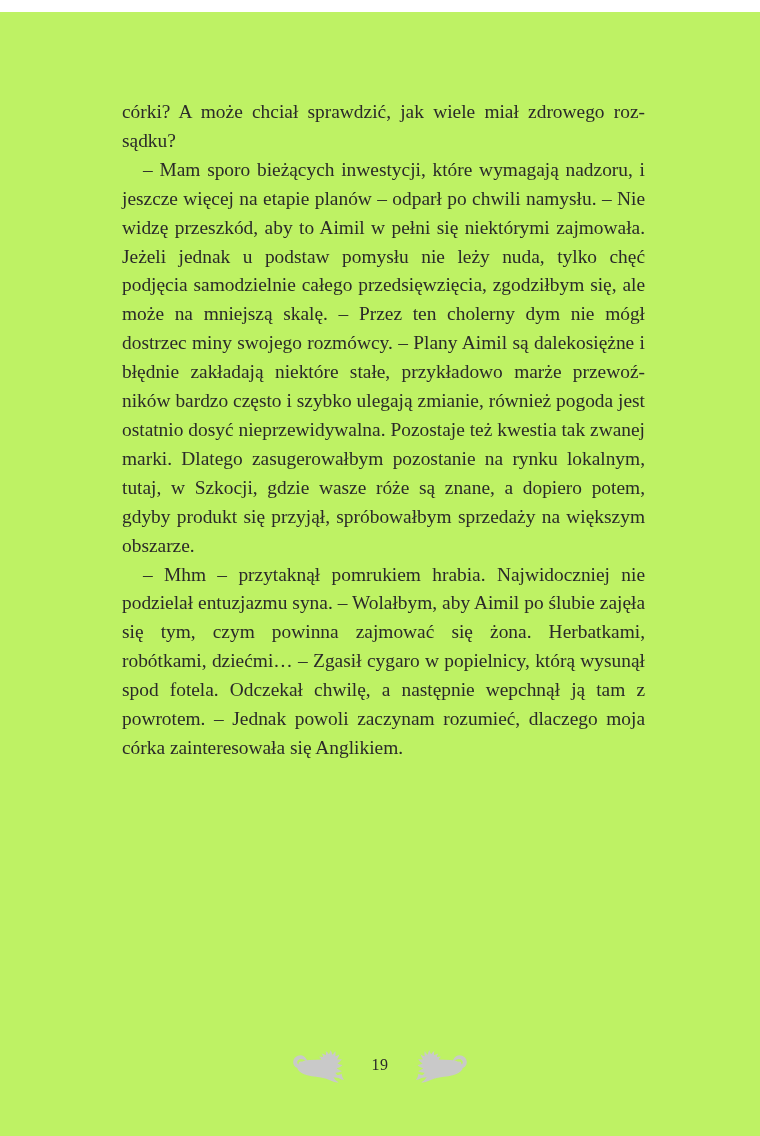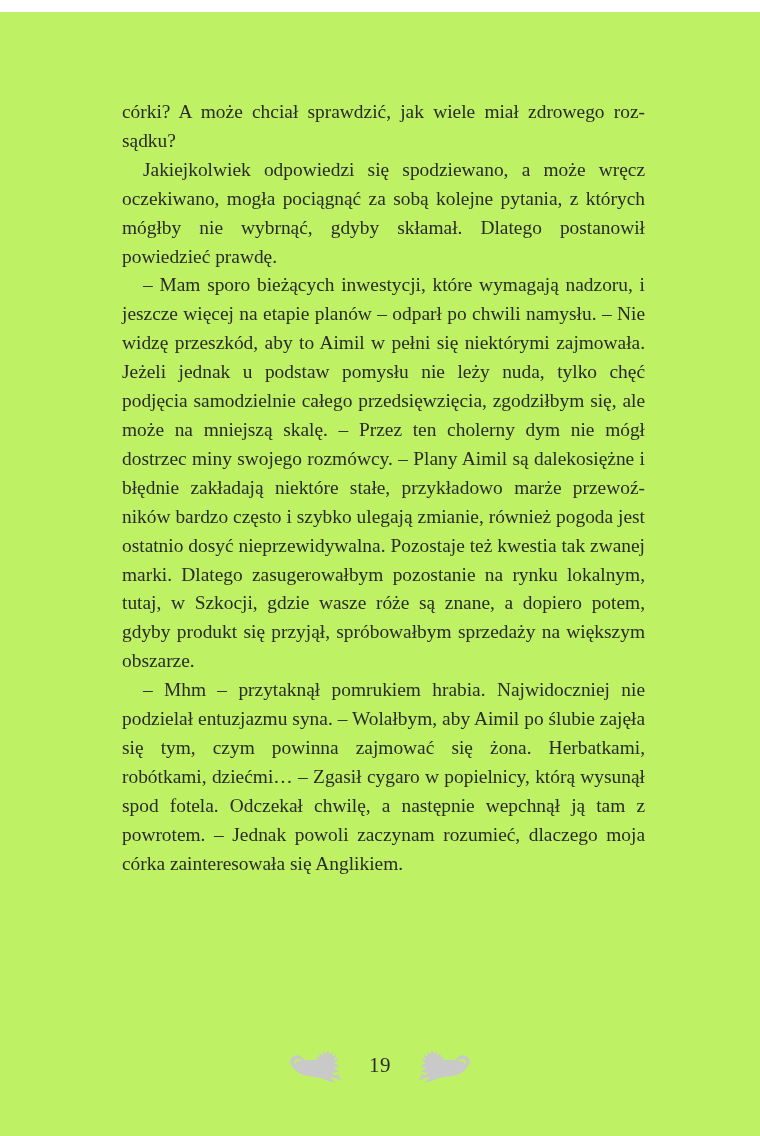--- a/index.html
+++ b/index.html
@@ -65,37 +65,36 @@
     display: block;
     flex: 0 0 auto;
   }
 
   .ornament.right {
     transform: scaleX(-1);
   }
 
   .page-number {
     font-family: "Liberation Serif", "DejaVu Serif", serif;
-    font-size: 21px;
+    font-size: 16px;
     color: #2b2a29;
     line-height: 1;
     letter-spacing: 0.4px;
     padding-bottom: 2px;
   }
 </style>
 </head>
 <body>
 
 <div class="page">
 
   <div class="text-block">
 
     <p>córki? A może chciał sprawdzić, jak wiele miał zdrowego roz­sądku?</p>
 
-    <p class="indented">Jakiejkolwiek odpowiedzi się spodziewano, a może wręcz oczekiwano, mogła pociągnąć za sobą kolejne pytania, z któ­rych mógłby nie wybrnąć, gdyby skłamał. Dlatego postanowił powiedzieć prawdę.</p>
 
     <p class="indented">– Mam sporo bieżących inwestycji, które wymagają nadzoru, i jeszcze więcej na etapie planów – odparł po chwili namysłu. – Nie widzę przeszkód, aby to Aimil w pełni się niektórymi zajmo­wała. Jeżeli jednak u podstaw pomysłu nie leży nuda, tylko chęć podjęcia samodzielnie całego przedsięwzięcia, zgodziłbym się, ale może na mniejszą skalę. – Przez ten cholerny dym nie mógł dostrzec miny swojego rozmówcy. – Plany Aimil są dalekosiężne i błędnie zakładają niektóre stałe, przykładowo marże przewoź­ników bardzo często i szybko ulegają zmianie, również pogoda jest ostatnio dosyć nieprzewidywalna. Pozostaje też kwestia tak zwanej marki. Dlatego zasugerowałbym pozostanie na rynku lokalnym, tutaj, w Szkocji, gdzie wasze róże są znane, a dopiero potem, gdyby produkt się przyjął, spróbowałbym sprzedaży na większym obszarze.</p>
 
 
     <p class="indented">– Mhm – przytaknął pomrukiem hrabia. Najwidoczniej nie podzielał entuzjazmu syna. – Wolałbym, aby Aimil po ślubie zajęła się tym, czym powinna zajmować się żona. Herbatkami, robótkami, dziećmi… – Zgasił cygaro w popielnicy, którą wy­sunął spod fotela. Odczekał chwilę, a następnie wepchnął ją tam z powrotem. – Jednak powoli zaczynam rozumieć, dlaczego moja córka zainteresowała się Anglikiem.</p>
 
 
   </div>
 
   <div class="footer">

